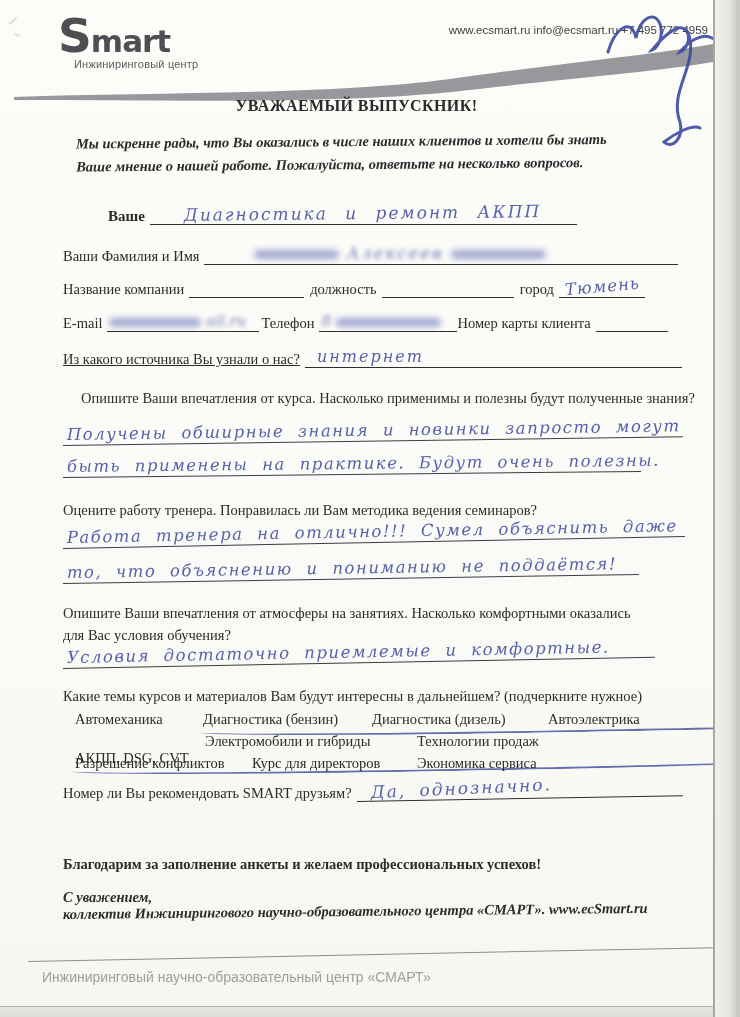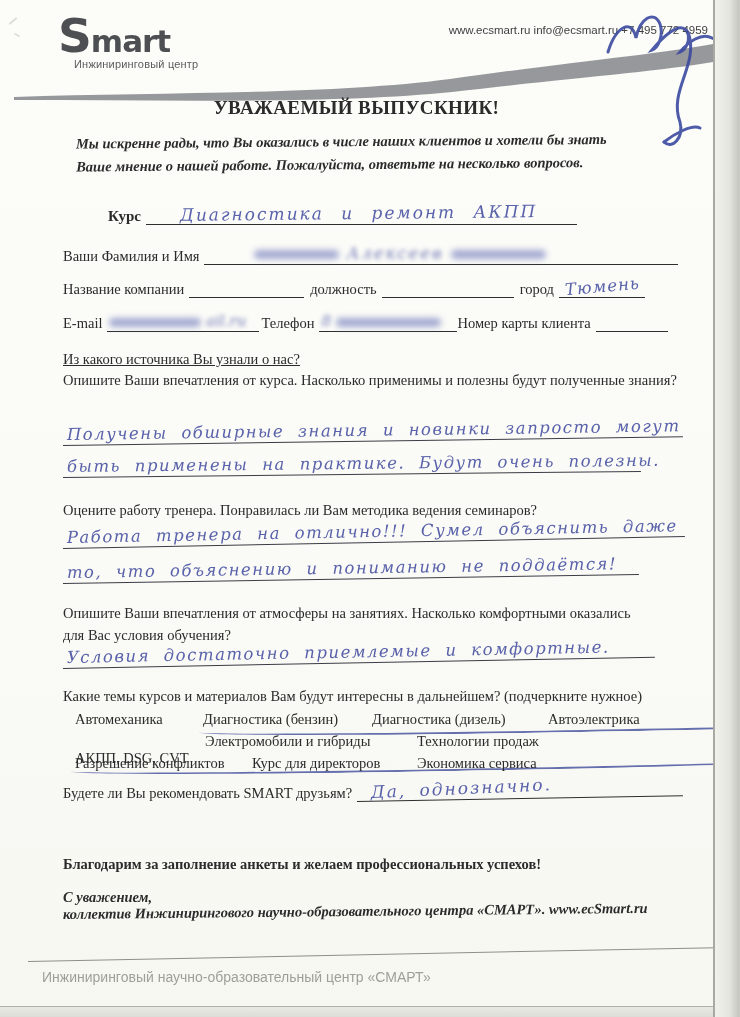--- a/index.html
+++ b/index.html
@@ -20,21 +20,21 @@
   .logo .s{font-size:47px;line-height:1;}
   .logo .mart{font-size:31px;line-height:1;}
   .tagline{position:absolute;left:74px;top:58px;font-family:"Liberation Sans",sans-serif;
            font-size:11px;color:#5c5c5e;letter-spacing:.2px;}
   .contact{position:absolute;top:24px;left:380px;width:328px;text-align:right;
            font-family:"Liberation Sans",sans-serif;font-size:11.5px;color:#3e3e40;}
   .swoosh{position:absolute;left:0;top:0;}
   .scribble{position:absolute;left:600px;top:-6px;}
   
   .title{position:absolute;left:0;top:97px;width:713px;text-align:center;
-         font-size:19px;font-weight:bold;letter-spacing:.4px;}
+         font-size:16px;font-weight:bold;letter-spacing:.4px;}
   .intro{position:absolute;left:76px;top:130px;width:585px;font-size:14.5px;font-weight:bold;
          font-style:italic;line-height:1.58;transform:rotate(-.5deg);}
   
   .row{position:absolute;display:flex;align-items:baseline;font-size:14.5px;white-space:nowrap;}
   .lbl{flex:0 0 auto;}
   .uline{border-bottom:1.2px solid #2e2e2e;height:1.05em;position:relative;margin-left:5px;align-self:flex-end;}
   .grow{flex:1 1 auto;}
   .hand{font-family:"DejaVu Serif",serif;font-style:italic;color:#5962aa;white-space:nowrap;}
   .hw{position:absolute;bottom:1px;left:8px;}
   .blob{display:inline-block;height:9px;border-radius:6px;background:#8c94c8;
@@ -85,21 +85,21 @@
   <div class="speck" style="left:8px;top:20px;width:10px;height:2px;transform:rotate(-40deg);"></div>
   <div class="speck" style="left:14px;top:34px;width:6px;height:2px;transform:rotate(30deg);"></div>
 
   <div class="title">УВАЖАЕМЫЙ ВЫПУСКНИК!</div>
   <div class="intro">
     <div>Мы искренне рады, что Вы оказались в числе наших клиентов и хотели бы знать</div>
     <div>Ваше мнение о нашей работе. Пожалуйста, ответьте на несколько вопросов.</div>
   </div>
 
   <div class="row" style="left:108px;top:208px;width:469px;">
-    <span class="lbl" style="font-weight:bold;font-size:15px;">Курс</span>
+    <span class="lbl" style="font-weight:bold;font-size:15px;">Ваше</span>
     <span class="uline grow">
       <span class="hand hw" style="left:34px;font-size:17px;letter-spacing:2px;word-spacing:10px;transform:rotate(-.6deg);">Диагностика и ремонт АКПП</span>
     </span>
   </div>
 
   <div class="row" style="left:63px;top:248px;width:615px;">
     <span class="lbl">Ваши Фамилия и Имя</span>
     <span class="uline grow">
       <span class="hand hw" style="left:50px;font-size:16.5px;letter-spacing:2px;">
         <span class="blob" style="width:85px;"></span>
@@ -134,23 +134,26 @@
         <span class="blur2">8</span>
         <span class="blob" style="width:105px;"></span>
       </span>
     </span>
     <span class="lbl" style="">Номер карты клиента</span>
     <span class="uline grow"></span>
   </div>
 
   <div class="row" style="left:63px;top:351px;width:619px;text-decoration:underline;">
     <span class="lbl">Из какого источника Вы узнали о нас?</span>
-  </div>
-
-  <div class="q" style="top:370px;">Опишите Ваши впечатления от курса. Насколько применимы и полезны будут полученные знания?</div>
+    <span class="uline grow">
+      <span class="hand hw" style="left:12px;font-size:16px;letter-spacing:2px;">интернет</span>
+    </span>
+  </div>
+
+  <div class="q" style="top:388px;text-align:center;">Опишите Ваши впечатления от курса. Насколько применимы и полезны будут полученные знания?</div>
   <div class="ans" style="left:63px;top:414px;width:620px;height:31px;transform:rotate(-.8deg);">
     <span class="hand">Получены обширные знания и новинки запросто могут</span>
   </div>
   <div class="ans" style="left:63px;top:449px;width:578px;height:28px;transform:rotate(-.6deg);">
     <span class="hand">быть применены на практике. Будут очень полезны.</span>
   </div>
 
   <div class="q" style="top:500px;">Оцените работу тренера. Понравилась ли Вам методика ведения семинаров?</div>
   <div class="ans" style="left:63px;top:517px;width:622px;height:31px;transform:rotate(-1.1deg);">
     <span class="hand">Работа тренера на отлично!!! Сумел объяснить даже</span>
@@ -173,21 +176,21 @@
   <div class="topic" style="left:372px;top:711px;">Диагностика (дизель)</div>
   <div class="topic" style="left:548px;top:711px;">Автоэлектрика</div>
   <div class="topic penu" style="left:75px;top:733px;">АКПП, DSG, CVT</div>
   <div class="topic" style="left:205px;top:733px;">Электромобили и гибриды</div>
   <div class="topic" style="left:417px;top:733px;">Технологии продаж</div>
   <div class="topic" style="left:75px;top:755px;">Разрешение конфликтов</div>
   <div class="topic" style="left:252px;top:755px;">Курс для директоров</div>
   <div class="topic" style="left:417px;top:755px;">Экономика сервиса</div>
 
   <div class="row" style="left:63px;top:785px;width:620px;">
-    <span class="lbl">Будете ли Вы рекомендовать SMART друзьям?</span>
+    <span class="lbl">Номер ли Вы рекомендовать SMART друзьям?</span>
     <span class="uline grow" style="border-bottom-width:1.4px;transform:rotate(-1deg);transform-origin:left bottom;">
       <span class="hand hw" style="left:14px;font-size:17px;letter-spacing:2px;word-spacing:6px;transform:rotate(-1.5deg);">Да, однозначно.</span>
     </span>
   </div>
 
   <div class="thanks">Благодарим за заполнение анкеты и желаем профессиональных успехов!</div>
   <div class="sign1">С уважением,</div>
   <div class="sign2">коллектив Инжинирингового научно-образовательного центра «СМАРТ». www.ecSmart.ru</div>
 
   <div class="footer-rule"></div>

